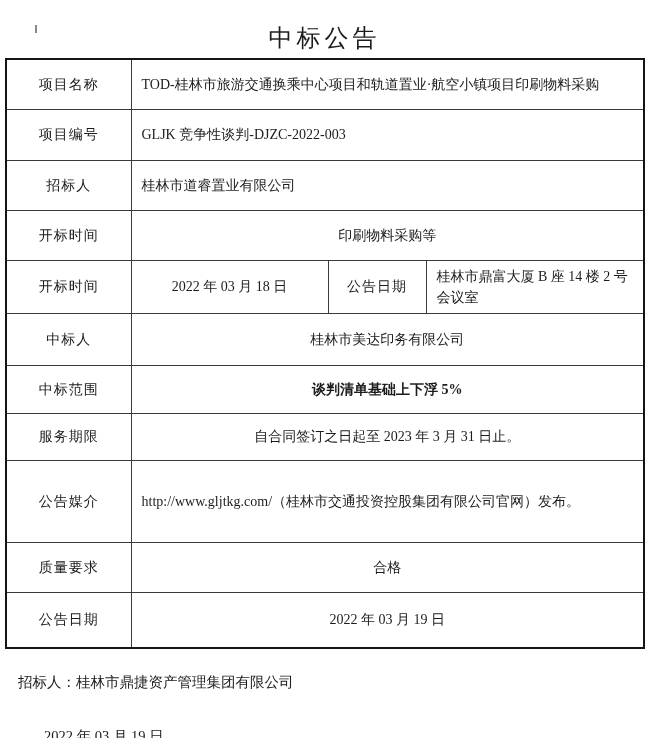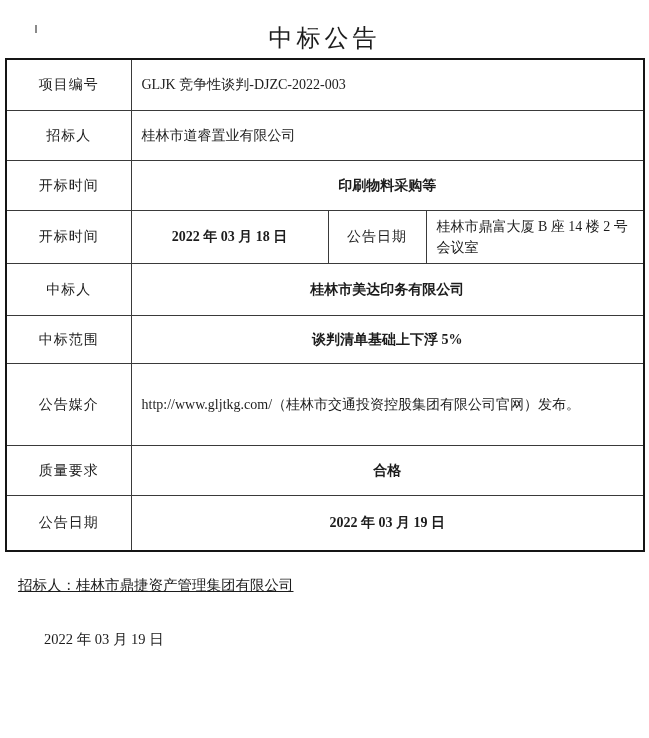--- a/index.html
+++ b/index.html
@@ -40,38 +40,37 @@
     vertical-align: middle;
     overflow: hidden;
   }
   td.label-cell {
     text-align: center;
     letter-spacing: 1px;
     padding: 2px 4px;
   }
   td.value-cell { padding: 3px 10px; }
   td.align-left { text-align: left; }
-  td.align-center { text-align: center; font-weight: bold; }
+  td.align-center { text-align: center; }
   td.bold { font-weight: bold; }
 
   
   tr.ann-row { height: 50px; }
   tr.row-1 { height: 51px; }
   tr.row-4 { height: 53px; }
   tr.row-5 { height: 52px; }
   tr.row-6 { height: 48px; }
   tr.row-7 { height: 47px; }
   tr.row-9 { height: 82px; }
   tr.row-10 { height: 56px; margin-top: 31px; }
 
   .footer-tenderer {
     margin: 24px 0 8px 18px;
     font-size: 14.5px;
     line-height: 18px;
-    text-decoration: underline;
   }
   .footer-date {
     margin: 36px 0 0 44px;
     font-size: 14.5px;
     line-height: 18px;
   }
 </style>
 </head>
 <body>
 
@@ -82,20 +81,24 @@
   <div class="title">中标公告</div>
 
   <table class="announcement">
     <colgroup>
       <col style="width:125px">
       <col style="width:197px">
       <col style="width:98px">
       <col style="width:218px">
     </colgroup>
     <tbody>
+        <tr class="ann-row row-0">
+          <td class="label-cell">项目名称</td>
+          <td class="value-cell align-left" colspan="3">TOD-桂林市旅游交通换乘中心项目和轨道置业·航空小镇项目印刷物料采购</td>
+        </tr>
         <tr class="ann-row row-1">
           <td class="label-cell">项目编号</td>
           <td class="value-cell align-left" colspan="3">GLJK 竞争性谈判-DJZC-2022-003</td>
         </tr>
         <tr class="ann-row row-2">
           <td class="label-cell">招标人</td>
           <td class="value-cell align-left" colspan="3">桂林市道睿置业有限公司</td>
         </tr>
         <tr class="ann-row row-3">
           <td class="label-cell">开标时间</td>
@@ -108,20 +111,24 @@
           <td class="value-cell align-left">桂林市鼎富大厦 B 座 14 楼 2 号会议室</td>
         </tr>
         <tr class="ann-row row-5">
           <td class="label-cell">中标人</td>
           <td class="value-cell align-center" colspan="3">桂林市美达印务有限公司</td>
         </tr>
         <tr class="ann-row row-6">
           <td class="label-cell">中标范围</td>
           <td class="value-cell align-center bold" colspan="3">谈判清单基础上下浮 5%</td>
         </tr>
+        <tr class="ann-row row-7">
+          <td class="label-cell">服务期限</td>
+          <td class="value-cell align-center" colspan="3">自合同签订之日起至 2023 年 3 月 31 日止。</td>
+        </tr>
         <tr class="ann-row row-9">
           <td class="label-cell">公告媒介</td>
           <td class="value-cell align-left" colspan="3">http://www.gljtkg.com/（桂林市交通投资控股集团有限公司官网）发布。</td>
         </tr>
         <tr class="ann-row row-8">
           <td class="label-cell">质量要求</td>
           <td class="value-cell align-center" colspan="3">合格</td>
         </tr>
         <tr class="ann-row row-10">
           <td class="label-cell">公告日期</td>

